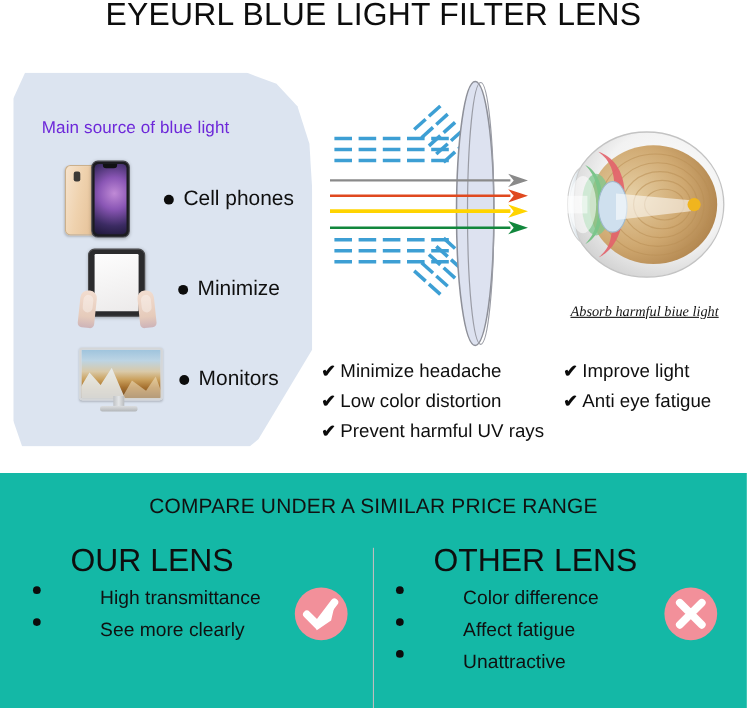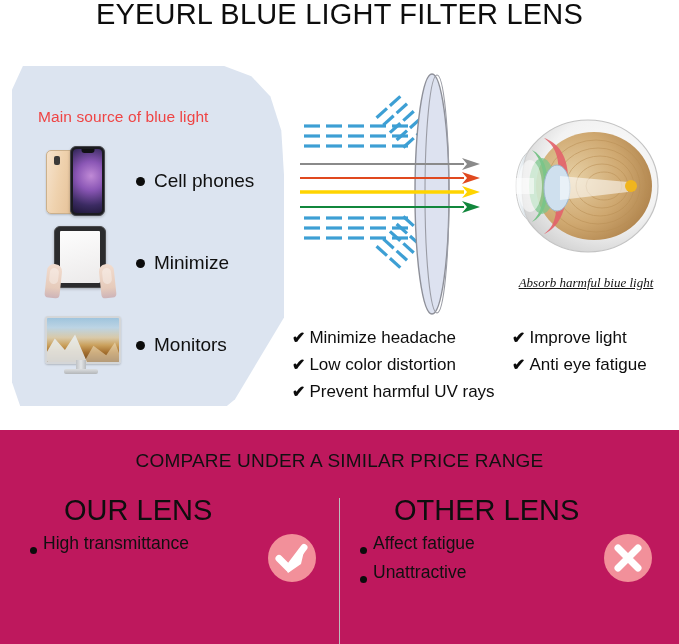--- a/index.html
+++ b/index.html
@@ -46,31 +46,32 @@
     width: 272px;
     height: 340px;
     background: #dce4f0;
     clip-path: polygon(4% 0%, 78% 0%, 88% 3%, 95% 9%, 99% 19%, 100% 32%, 100% 74%, 82% 98%, 79% 100%, 3% 100%, 0% 93%, 0% 7%);
   }
   .panel-heading {
     position: absolute;
     top: 108px;
     left: 38px;
     font-size: 15.5px;
-    color: #ef4444;
+    color: #6d28d9;
     letter-spacing: 0.1px;
   }
 
   .source-row {
     position: absolute;
     left: 40px;
     width: 240px;
     height: 78px;
     display: flex;
     align-items: center;
+    justify-content: center;
   }
   .source-row.r1 { top: 142px; }
   .source-row.r2 { top: 224px; }
   .source-row.r3 { top: 306px; }
 
   .device-slot {
     width: 82px;
     height: 78px;
     position: relative;
     flex: 0 0 82px;
@@ -263,21 +264,21 @@
     margin-right: 4px;
     font-weight: 700;
     color: #0b0b0b;
   }
 
   
   .compare {
     position: absolute;
     top: 430px; left: 0;
     width: 679px; height: 214px;
-    background: #be185d;
+    background: #14b8a6;
   }
   .compare-title {
     position: absolute;
     top: 20px; left: 0;
     width: 679px;
     text-align: center;
     font-size: 19px;
     letter-spacing: .2px;
     color: #111111;
     white-space: nowrap;
@@ -301,25 +302,26 @@
 
   .col-title {
     font-size: 29px;
     color: #0e0e0e;
     margin: 0 0 6px 48px;
     white-space: nowrap;
   }
   .col-list { margin: 0; padding: 0; list-style: none; }
   .col-list li {
     display: flex;
-    align-items: flex-end;
+    align-items: flex-start;
     font-size: 17.5px;
     color: #101010;
     margin: 0 0 8px 14px;
     white-space: nowrap;
+    gap: 48px;
   }
   .col-list li .dot {
     width: 7px; height: 7px;
     border-radius: 50%;
     background: #0c0c0c;
     margin-right: 6px;
     flex: 0 0 7px;
   }
   .verdict {
     position: absolute;
@@ -545,32 +547,40 @@
   <div class="compare-title">COMPARE UNDER A SIMILAR PRICE RANGE</div>
   <div class="divider"></div>
 
   <div class="col left">
     <div class="col-title">OUR LENS</div>
     <ul class="col-list">
       <li>
         <span class="dot"></span>
         <span>High transmittance</span>
       </li>
+      <li>
+        <span class="dot"></span>
+        <span>See more clearly</span>
+      </li>
     </ul>
     <div class="verdict good">
       <svg width="48" height="48" viewBox="0 0 48 48">
         <path d="M12 25 L20 33 L37 13 L33 30 L20 39 Z" fill="#ffffff"></path>
         <path d="M11 24.5 L20.5 34 L36 13.5" stroke="#ffffff" stroke-width="7" fill="none" stroke-linecap="round" stroke-linejoin="round"></path>
       </svg>
     </div>
   </div>
 
   <div class="col right">
     <div class="col-title">OTHER LENS</div>
     <ul class="col-list">
+      <li>
+        <span class="dot"></span>
+        <span>Color difference</span>
+      </li>
       <li>
         <span class="dot"></span>
         <span>Affect fatigue</span>
       </li>
       <li>
         <span class="dot"></span>
         <span>Unattractive</span>
       </li>
     </ul>
     <div class="verdict bad">

